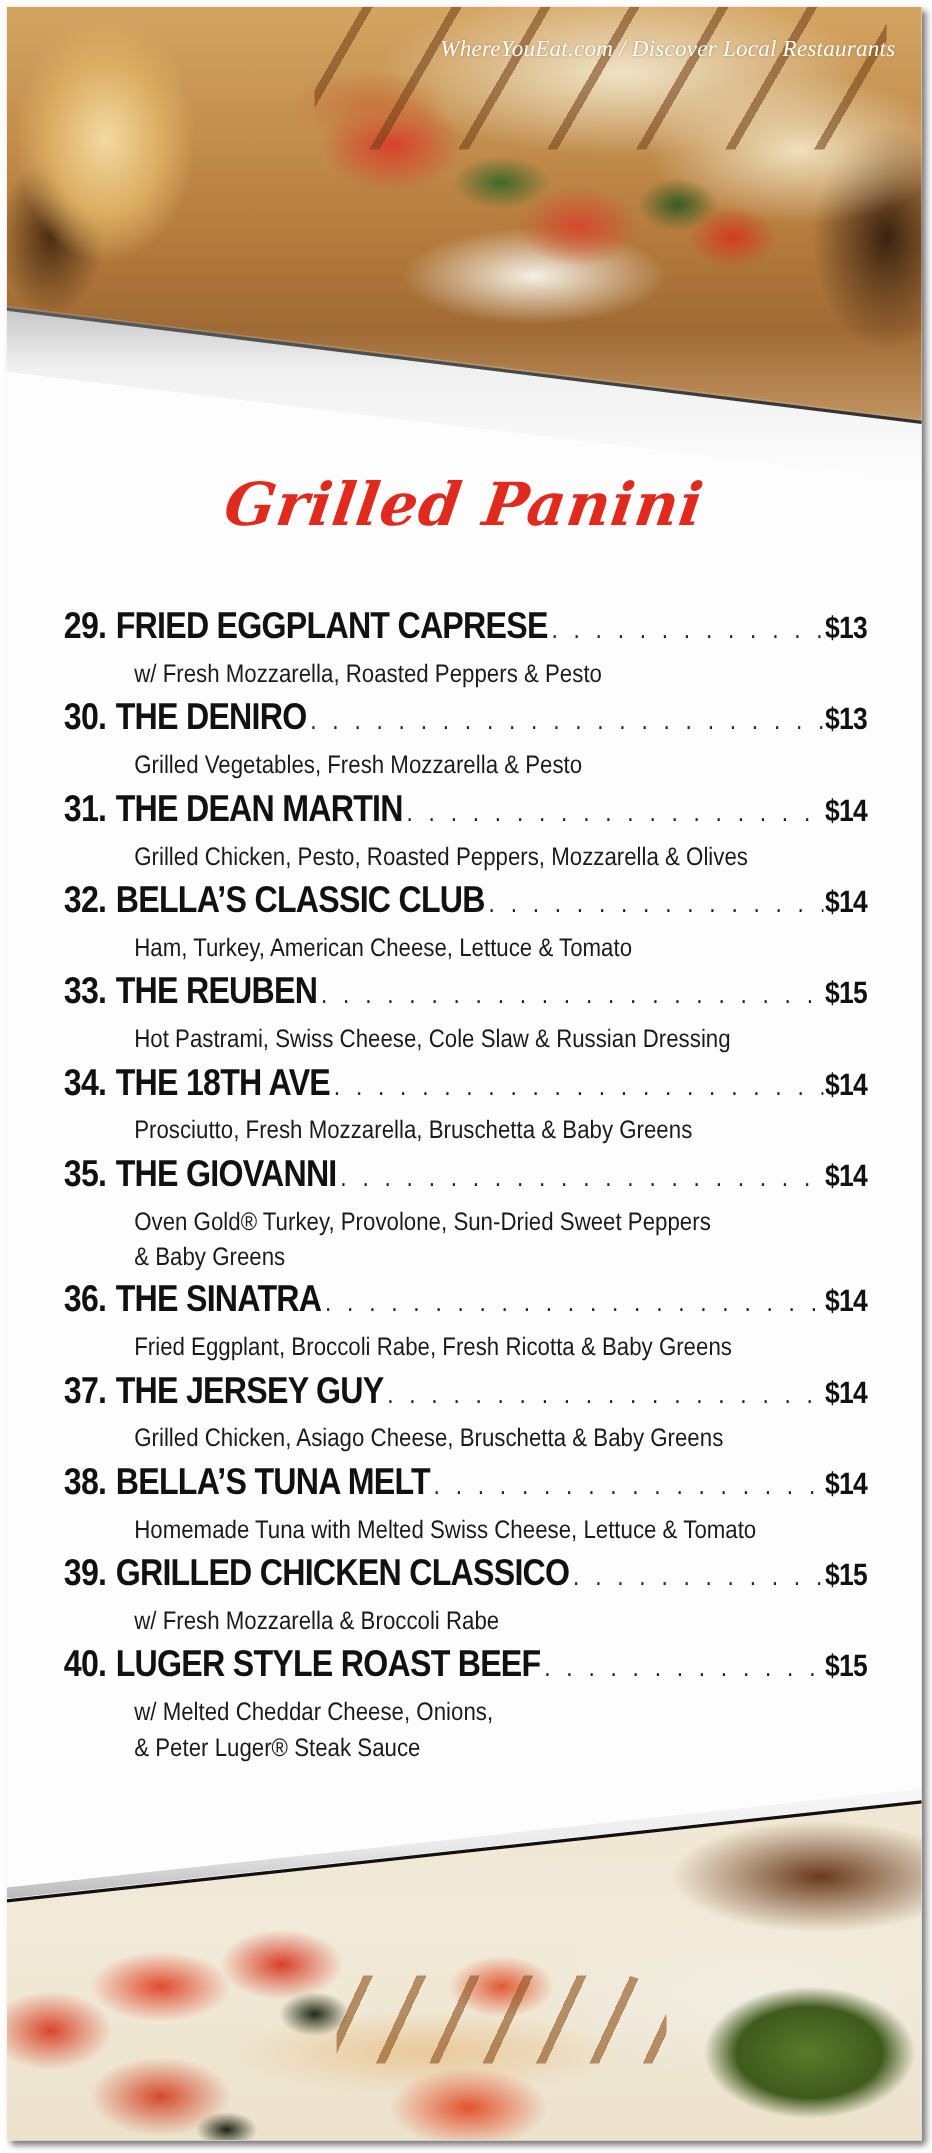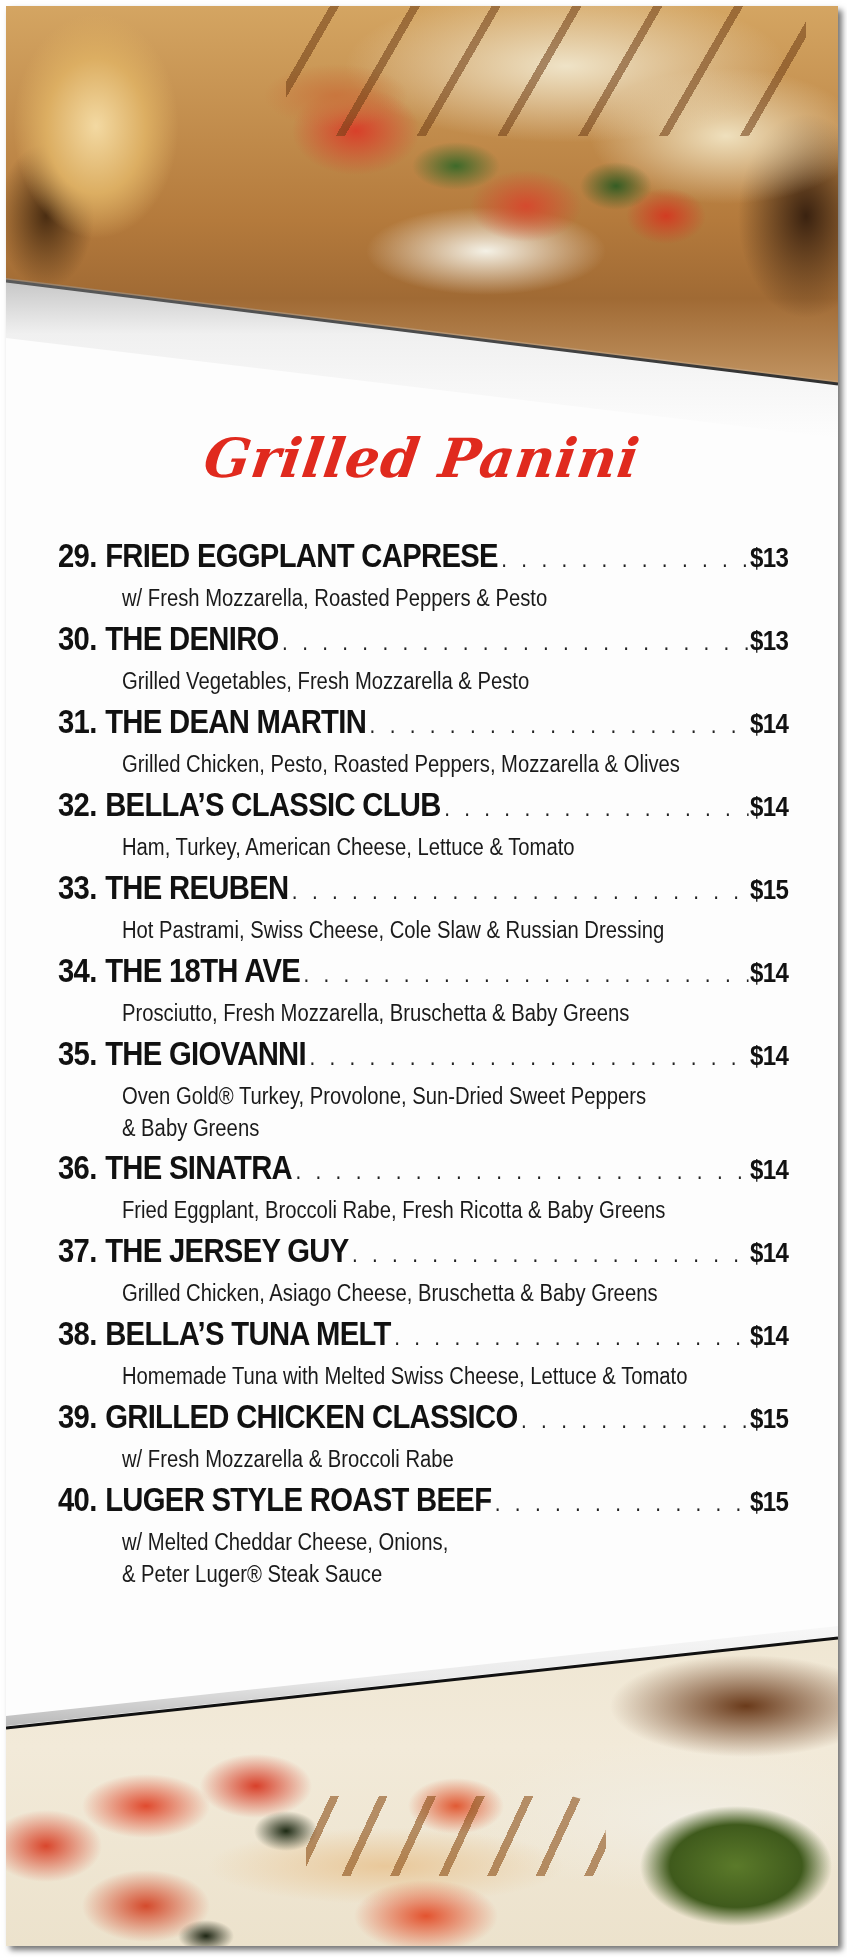--- a/index.html
+++ b/index.html
@@ -55,21 +55,21 @@
 
     
     .section-title {
       position: absolute; left: 0; top: 420px; width: 832px; text-align: center;
       font-family: "DejaVu Serif", serif; font-style: italic; font-weight: bold;
       font-size: 54px; color: #e02a1e; letter-spacing: 1px;
       transform: skewX(-8deg);
     }
 
     
-    .menu { position: absolute; left: 52px; top: 530px; width: 730px; }
+    .menu { position: absolute; left: 52px; top: 544px; width: 730px; }
     .item { margin-bottom: 0; }
     .item-head {
       display: flex; align-items: baseline; height: 46px;
       font-family: "Liberation Sans", sans-serif; font-weight: bold;
       font-size: 34px; color: #111; letter-spacing: -0.8px;
       transform: scaleX(0.86); transform-origin: left center; width: 849px;
     }
     .item-num { white-space: nowrap; margin-right: 10px; }
     .item-name { white-space: nowrap; }
     .item-dots {
@@ -122,20 +122,21 @@
 <div class="page">
 
   <div class="top-photo">
     <div class="grill"></div>
   </div>
   <svg class="top-edge-line" width="832" height="400">
     <line x1="0" y1="275" x2="832" y2="378" stroke="#111" stroke-width="3"></line>
   </svg>
   <div class="top-shadow"></div>
 
+  <div class="watermark">WhereYouEat.com / Discover Local Restaurants</div>
 
   <div class="section-title">Grilled Panini</div>
 
   <div class="menu">
 
   <div class="item">
         <div class="item-head">
           <span class="item-num">29.</span>
           <span class="item-name">FRIED EGGPLANT CAPRESE</span>
           <span class="item-dots"></span>

